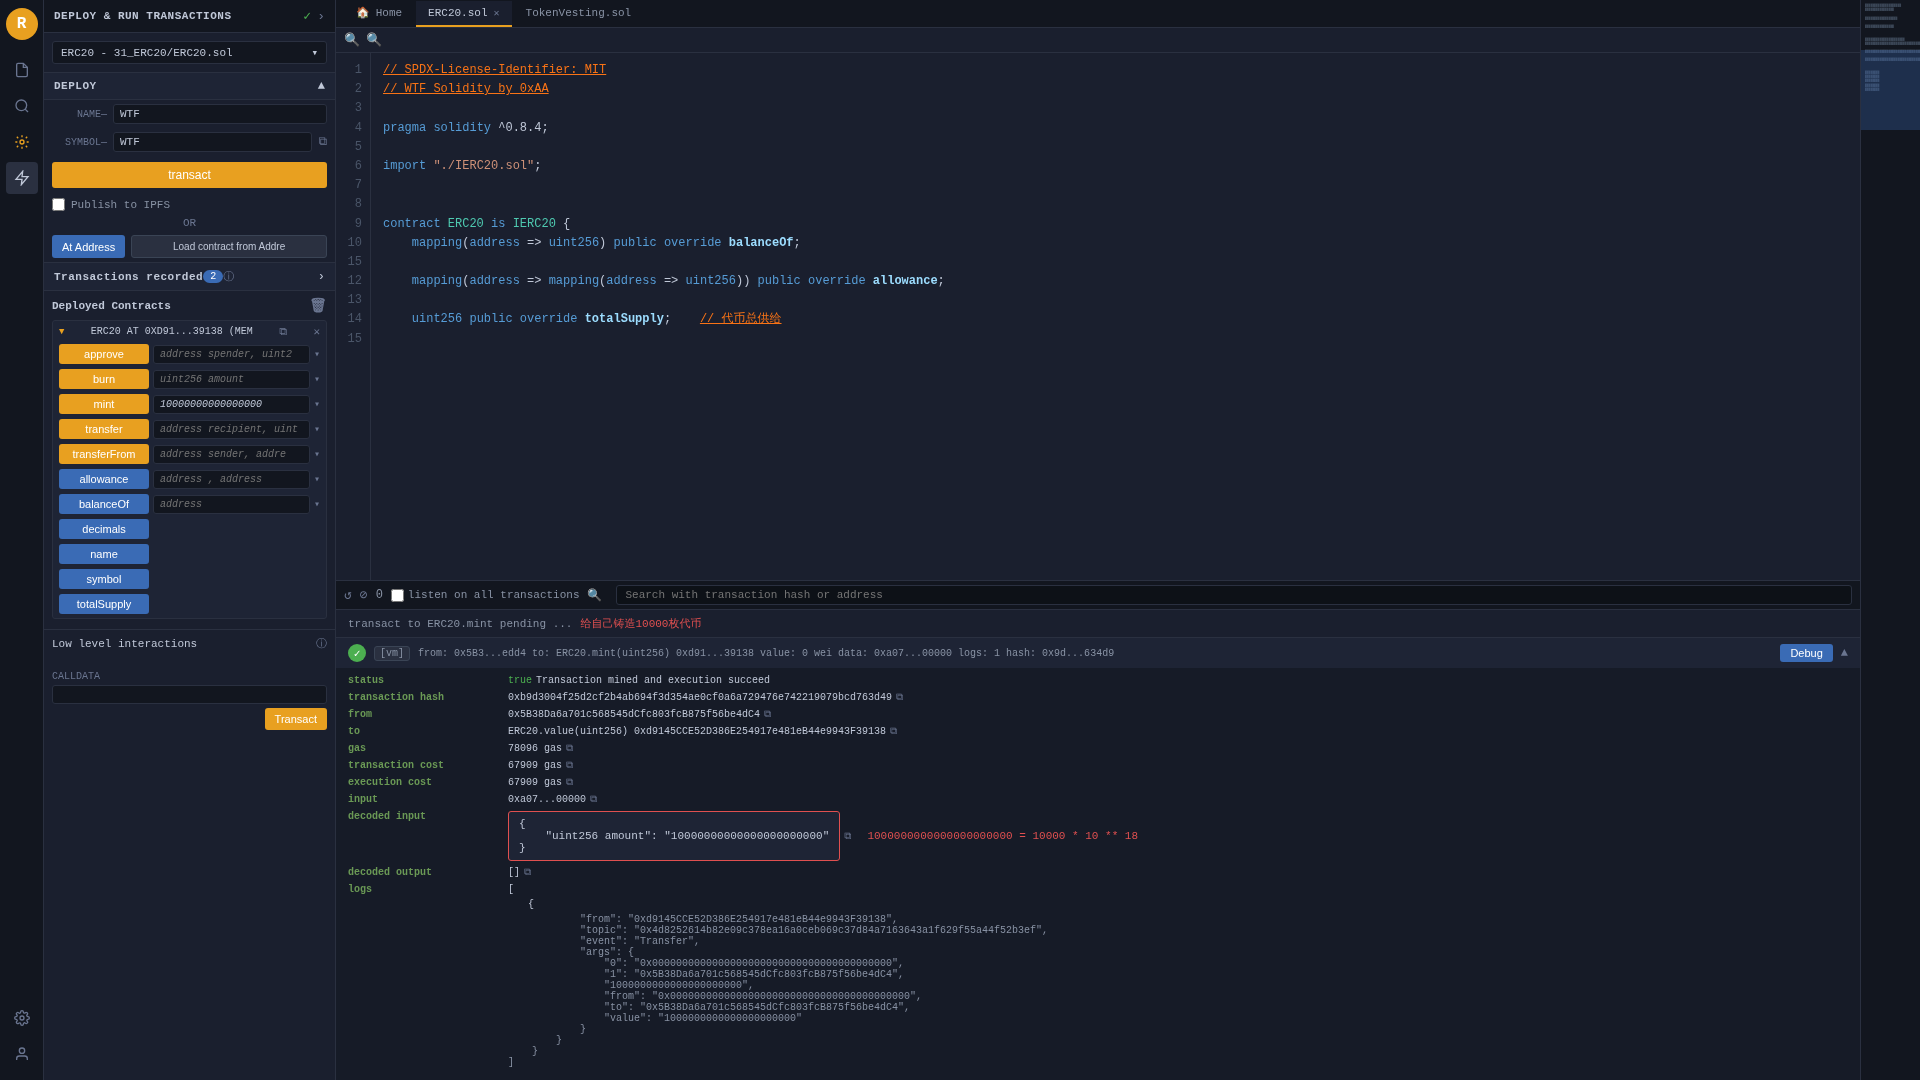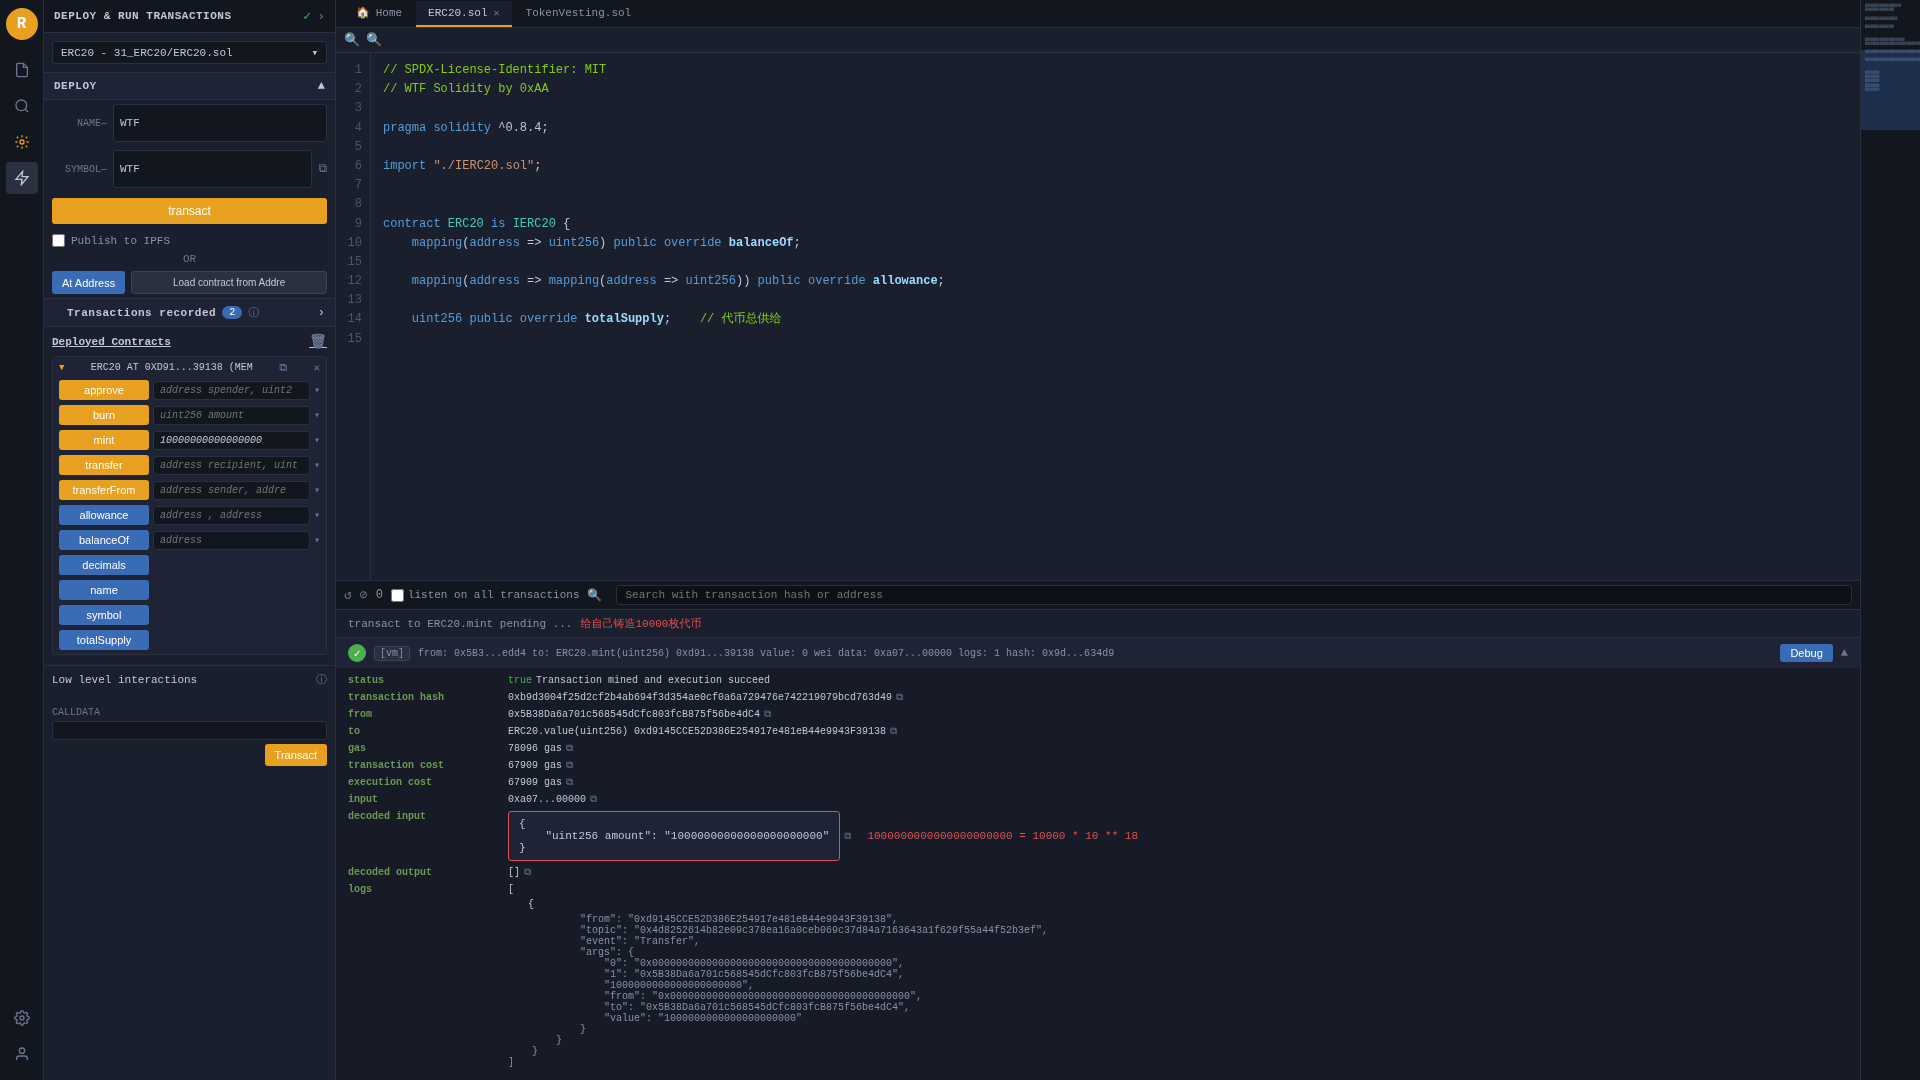--- a/index.html
+++ b/index.html
@@ -131,21 +131,21 @@
       font-size: 10px;
       color: #6a7590;
       min-width: 55px;
       text-align: right;
     }
     .field-input {
       flex: 1;
       background: #12161f;
       border: 1px solid #2a3040;
       border-radius: 3px;
-      padding: 12px 6px;
+      padding: 3px 6px;
       color: #c0c8d8;
       font-size: 11px;
       font-family: 'Courier New', monospace;
     }
     .copy-icon {
       color: #6a7590;
       font-size: 12px;
       cursor: pointer;
     }
 
@@ -204,22 +204,20 @@
       align-items: center;
       justify-content: space-between;
       padding: 6px 10px;
       background: #1e2435;
       border-bottom: 1px solid #2a3040;
       border-top: 1px solid #2a3040;
     }
     .txn-title-area {
       display: flex;
       align-items: center;
-      gap: 6px;
-      margin-left: 13px;
     }
     .badge {
       background: #3a6bb5;
       color: #fff;
       border-radius: 10px;
       padding: 1px 7px;
       font-size: 10px;
     }
     .info-icon {
       color: #6a7590;
@@ -231,21 +229,20 @@
       padding: 6px 8px;
     }
     .dc-header {
       font-size: 11px;
       font-weight: bold;
       color: #c0c8d8;
       margin-bottom: 6px;
       display: flex;
       align-items: center;
       justify-content: space-between;
-      text-decoration: underline;
     }
     .dc-item {
       background: #1e2435;
       border: 1px solid #2a3040;
       border-radius: 3px;
       margin-bottom: 4px;
     }
     .dc-item-header {
       display: flex;
       align-items: center;
@@ -424,21 +421,21 @@
       padding: 8px 12px;
       font-size: 12px;
       line-height: 1.6;
       color: #c0c8d8;
       white-space: pre;
       overflow-x: auto;
       flex: 1;
     }
     .kw { color: #569cd6; }
     .str { color: #ce9178; }
-    .comment { color: #84cc16; }
+    .comment { color: #f97316; text-decoration: underline; }
     .type { color: #4ec9b0; }
     .bold { font-weight: bold; color: #9cdcfe; }
 
     
     .txn-panel {
       height: 500px;
       background: #1a1f2e;
       border-top: 1px solid #2a3040;
       display: flex;
       flex-direction: column;

